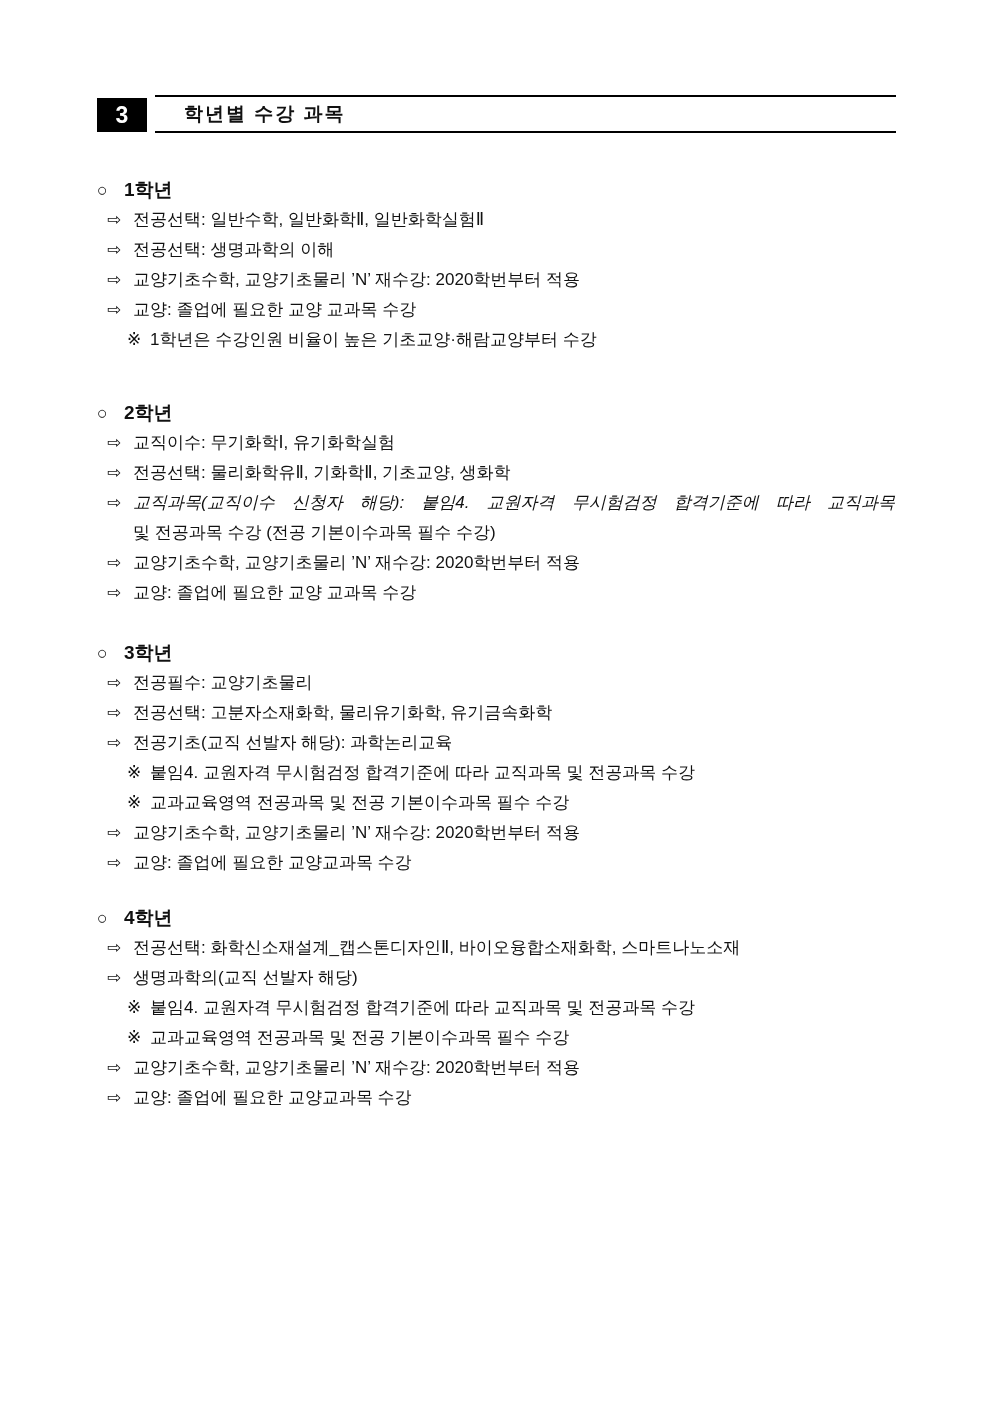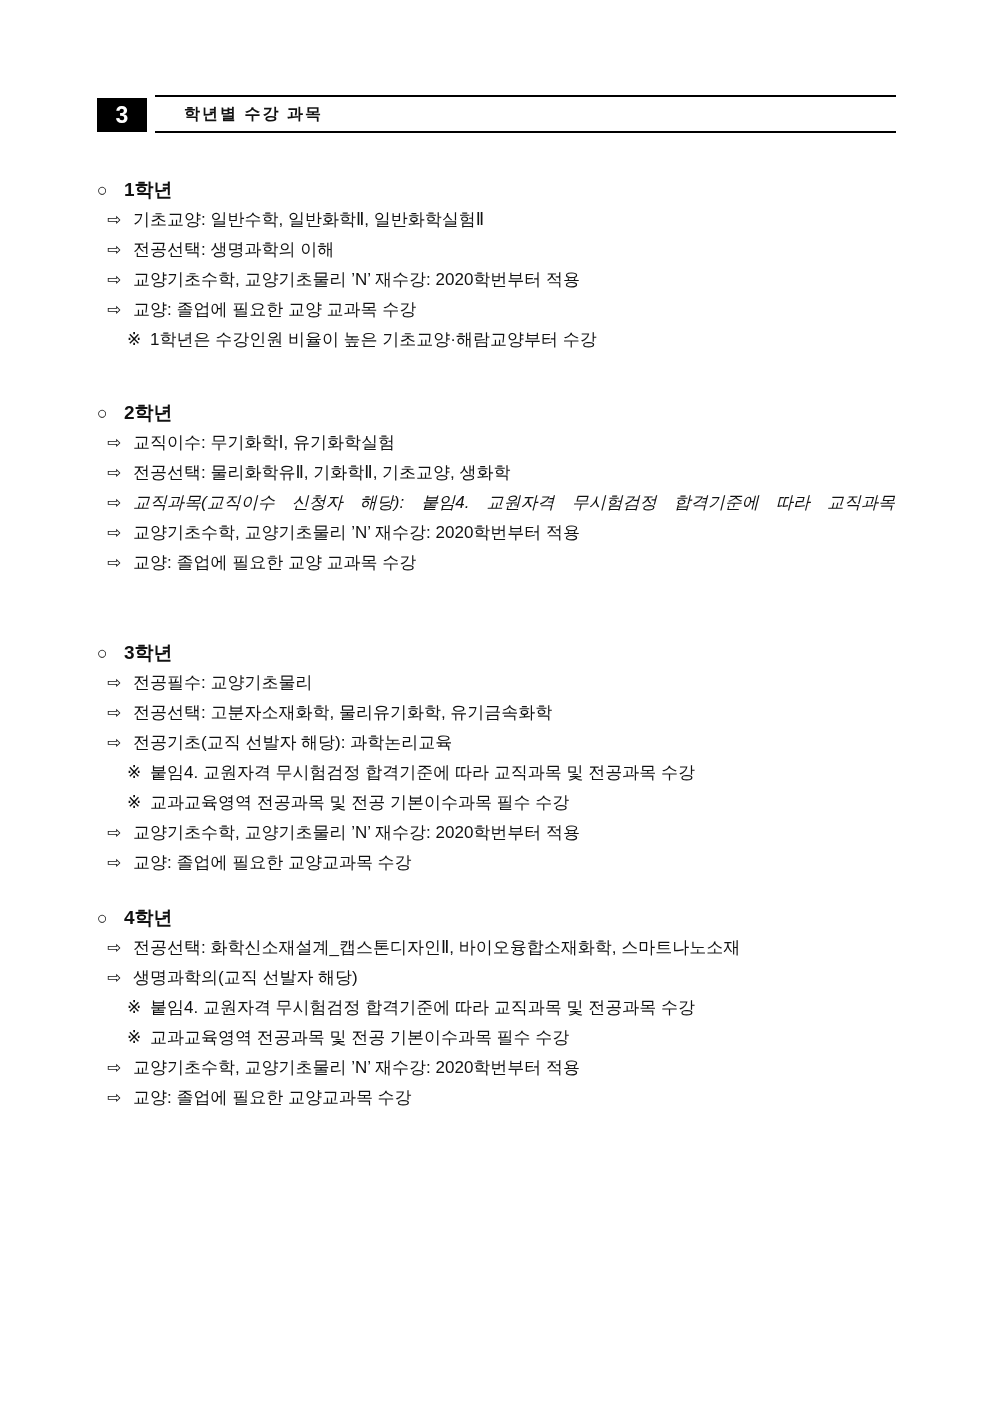--- a/index.html
+++ b/index.html
@@ -17,21 +17,21 @@
   .banner-rule { position: absolute; left: 155px; width: 741px; height: 2px; background: #000; }
   #rule-top    { top: 95px; }
   #rule-bottom { top: 131px; }
   #num-box {
     position: absolute; left: 97px; top: 98px; width: 50px; height: 34px;
     background: #000; color: #fff; font-size: 23px; font-weight: bold;
     text-align: center; line-height: 34px;
   }
   #header-title {
     position: absolute; left: 184px; top: 97px;
-    font-size: 16px; font-weight: bold; letter-spacing: 2px; line-height: 34px;
+    font-size: 19px; font-weight: bold; letter-spacing: 2px; line-height: 34px;
     white-space: nowrap;
   }
 
   
   .section { position: absolute; left: 97px; width: 798px; }
   .srow { display: flex; align-items: flex-start; font-size: 17px; line-height: 30px; }
   .srow .marker { flex: 0 0 auto; }
   .srow .text   { flex: 1 1 auto; white-space: pre-wrap; }
 
   .title-row { font-size: 19px; font-weight: bold; }
@@ -56,21 +56,21 @@
   <div id="num-box">3</div>
   <div id="header-title">학년별 수강 과목</div>
   <div id="sections">
       <div class="section" style="top: 175px;">
         <div class="srow title-row">
           <span class="marker">○</span>
           <span class="text">1학년</span>
         </div>
         <div class="srow item">
           <span class="marker">⇨</span>
-          <span class="text">기초교양: 일반수학, 일반화학Ⅱ, 일반화학실험Ⅱ</span>
+          <span class="text">전공선택: 일반수학, 일반화학Ⅱ, 일반화학실험Ⅱ</span>
         </div>
         <div class="srow item">
           <span class="marker">⇨</span>
           <span class="text">전공선택: 생명과학의 이해</span>
         </div>
         <div class="srow item">
           <span class="marker">⇨</span>
           <span class="text">교양기초수학, 교양기초물리 ’N’ 재수강: 2020학번부터 적용</span>
         </div>
         <div class="srow item">
@@ -91,20 +91,23 @@
           <span class="marker">⇨</span>
           <span class="text">교직이수: 무기화학Ⅰ, 유기화학실험</span>
         </div>
         <div class="srow item">
           <span class="marker">⇨</span>
           <span class="text">전공선택: 물리화학유Ⅱ, 기화학Ⅱ, 기초교양, 생화학</span>
         </div>
         <div class="srow item fill">
           <span class="marker">⇨</span>
           <span class="text">교직과목(교직이수 신청자 해당): 붙임4. 교원자격 무시험검정 합격기준에 따라 교직과목</span>
+        </div>
+        <div class="srow cont">
+          <span class="text">및 전공과목 수강 (전공 기본이수과목 필수 수강)</span>
         </div>
         <div class="srow item">
           <span class="marker">⇨</span>
           <span class="text">교양기초수학, 교양기초물리 ’N’ 재수강: 2020학번부터 적용</span>
         </div>
         <div class="srow item">
           <span class="marker">⇨</span>
           <span class="text">교양: 졸업에 필요한 교양 교과목 수강</span>
         </div>
       </div>

